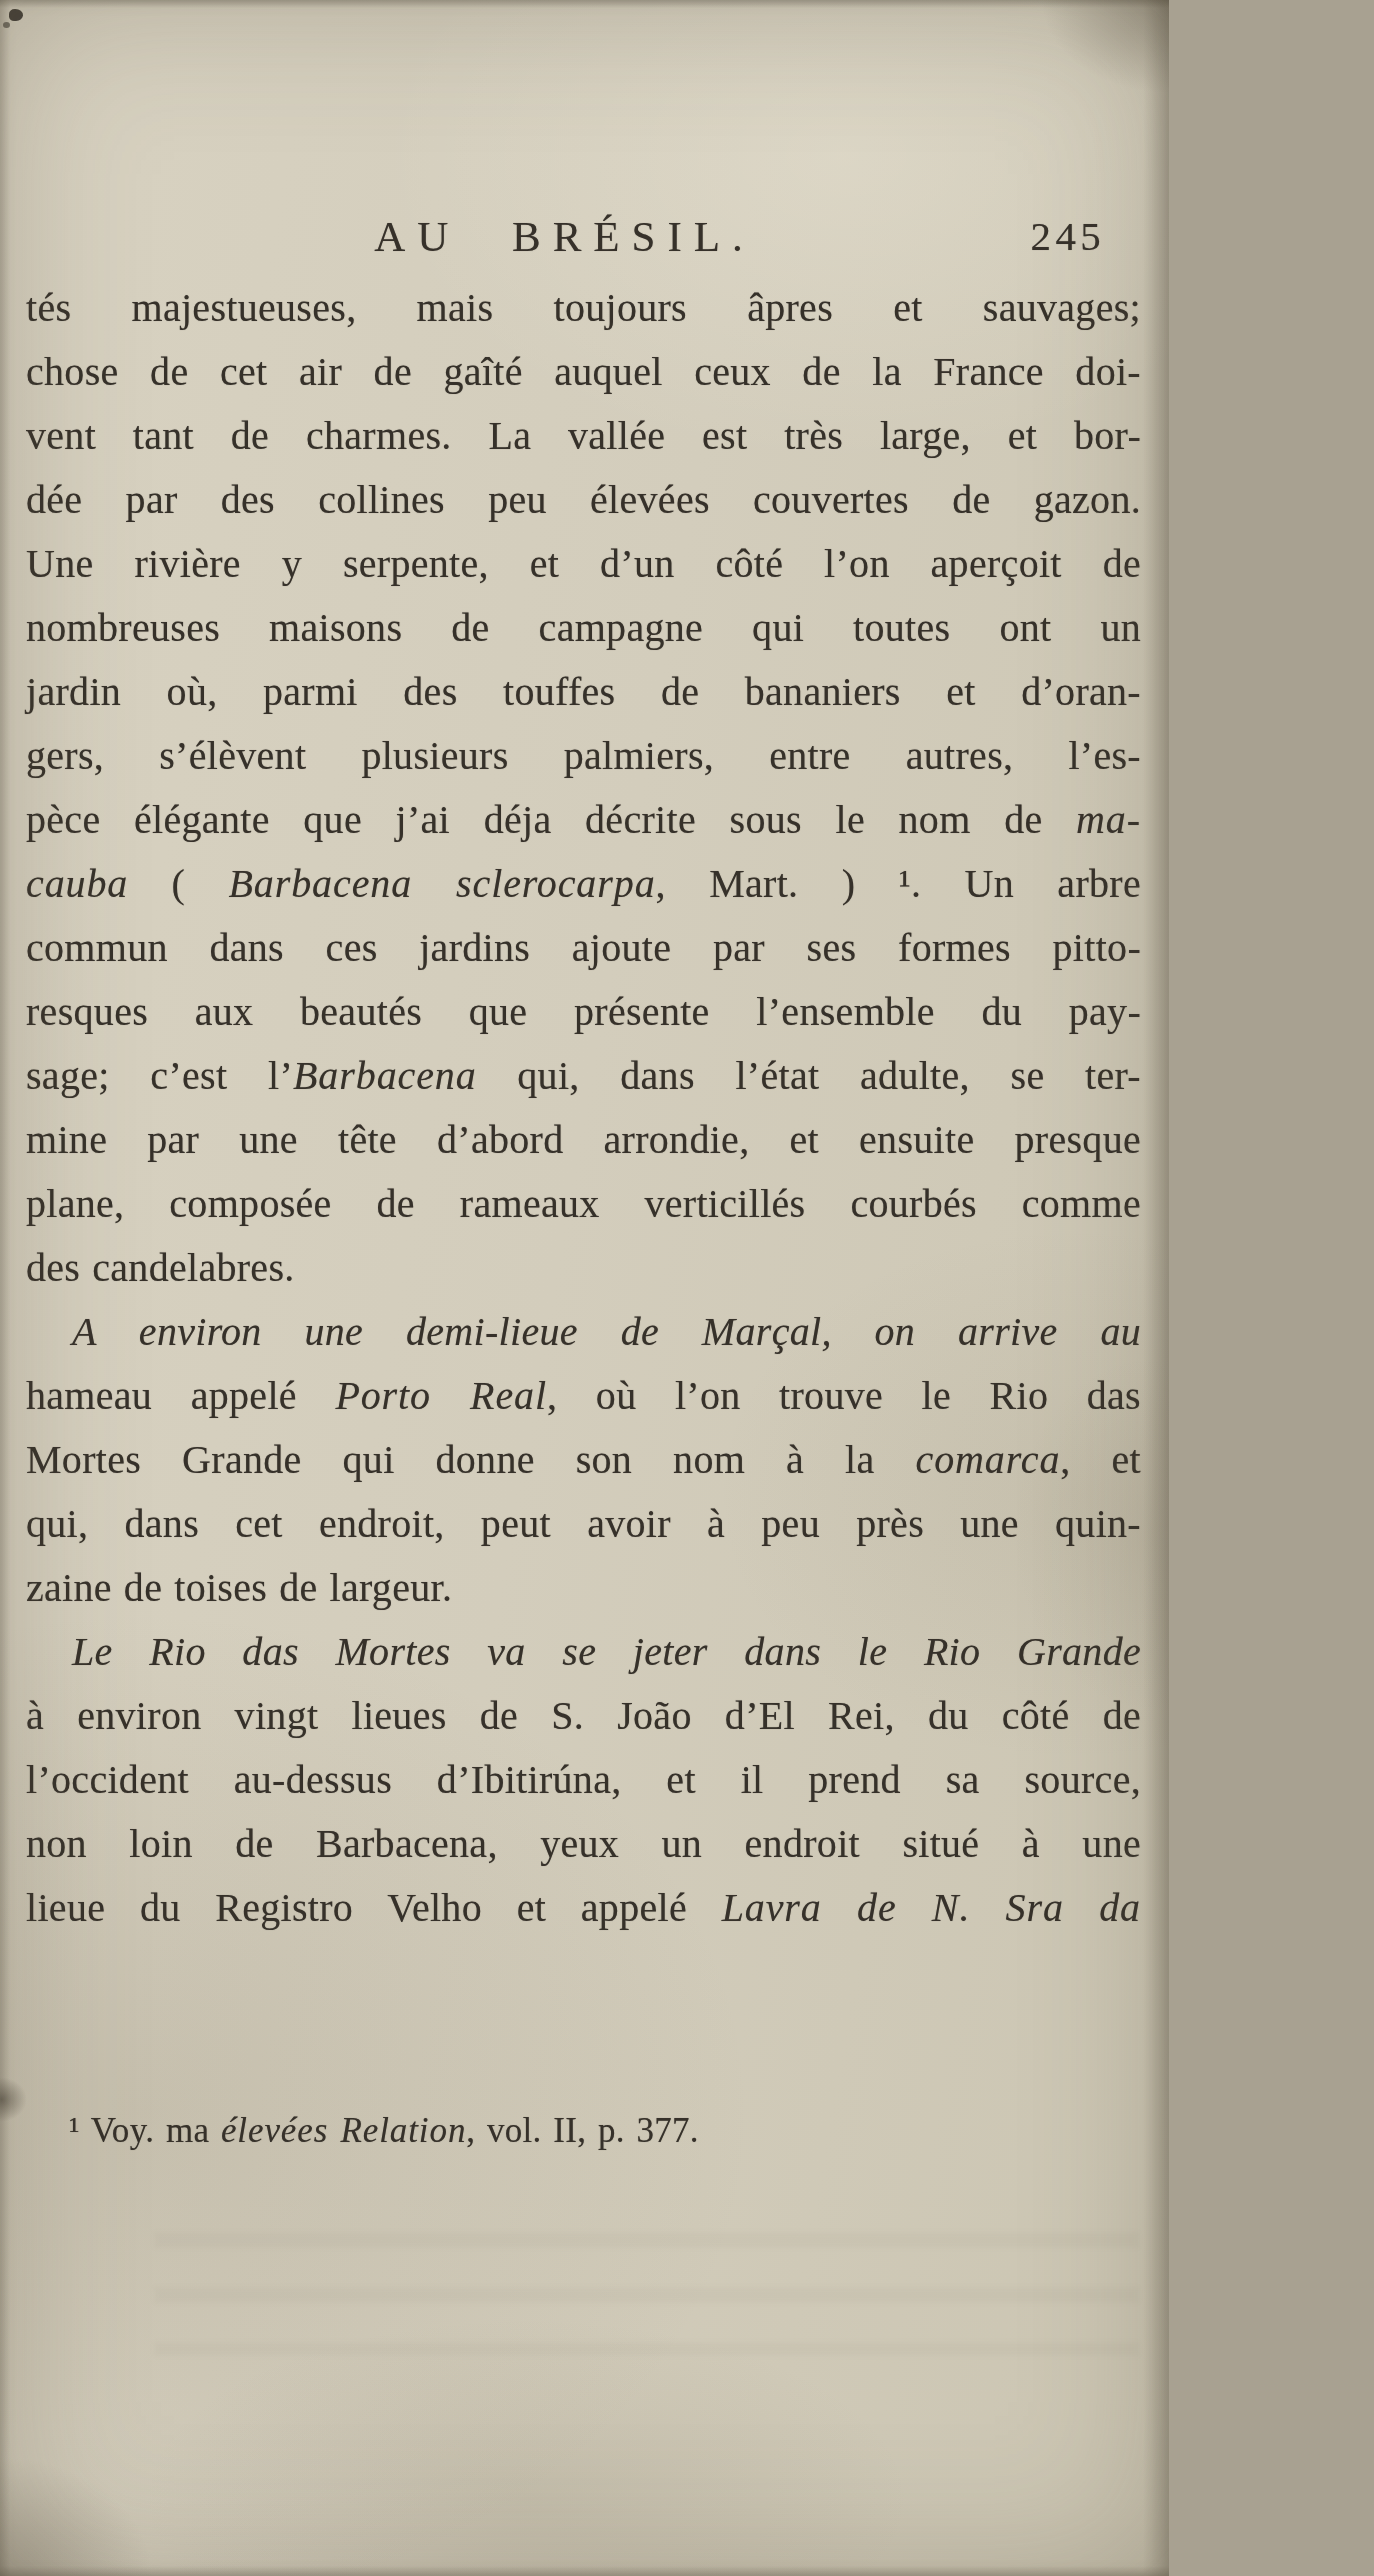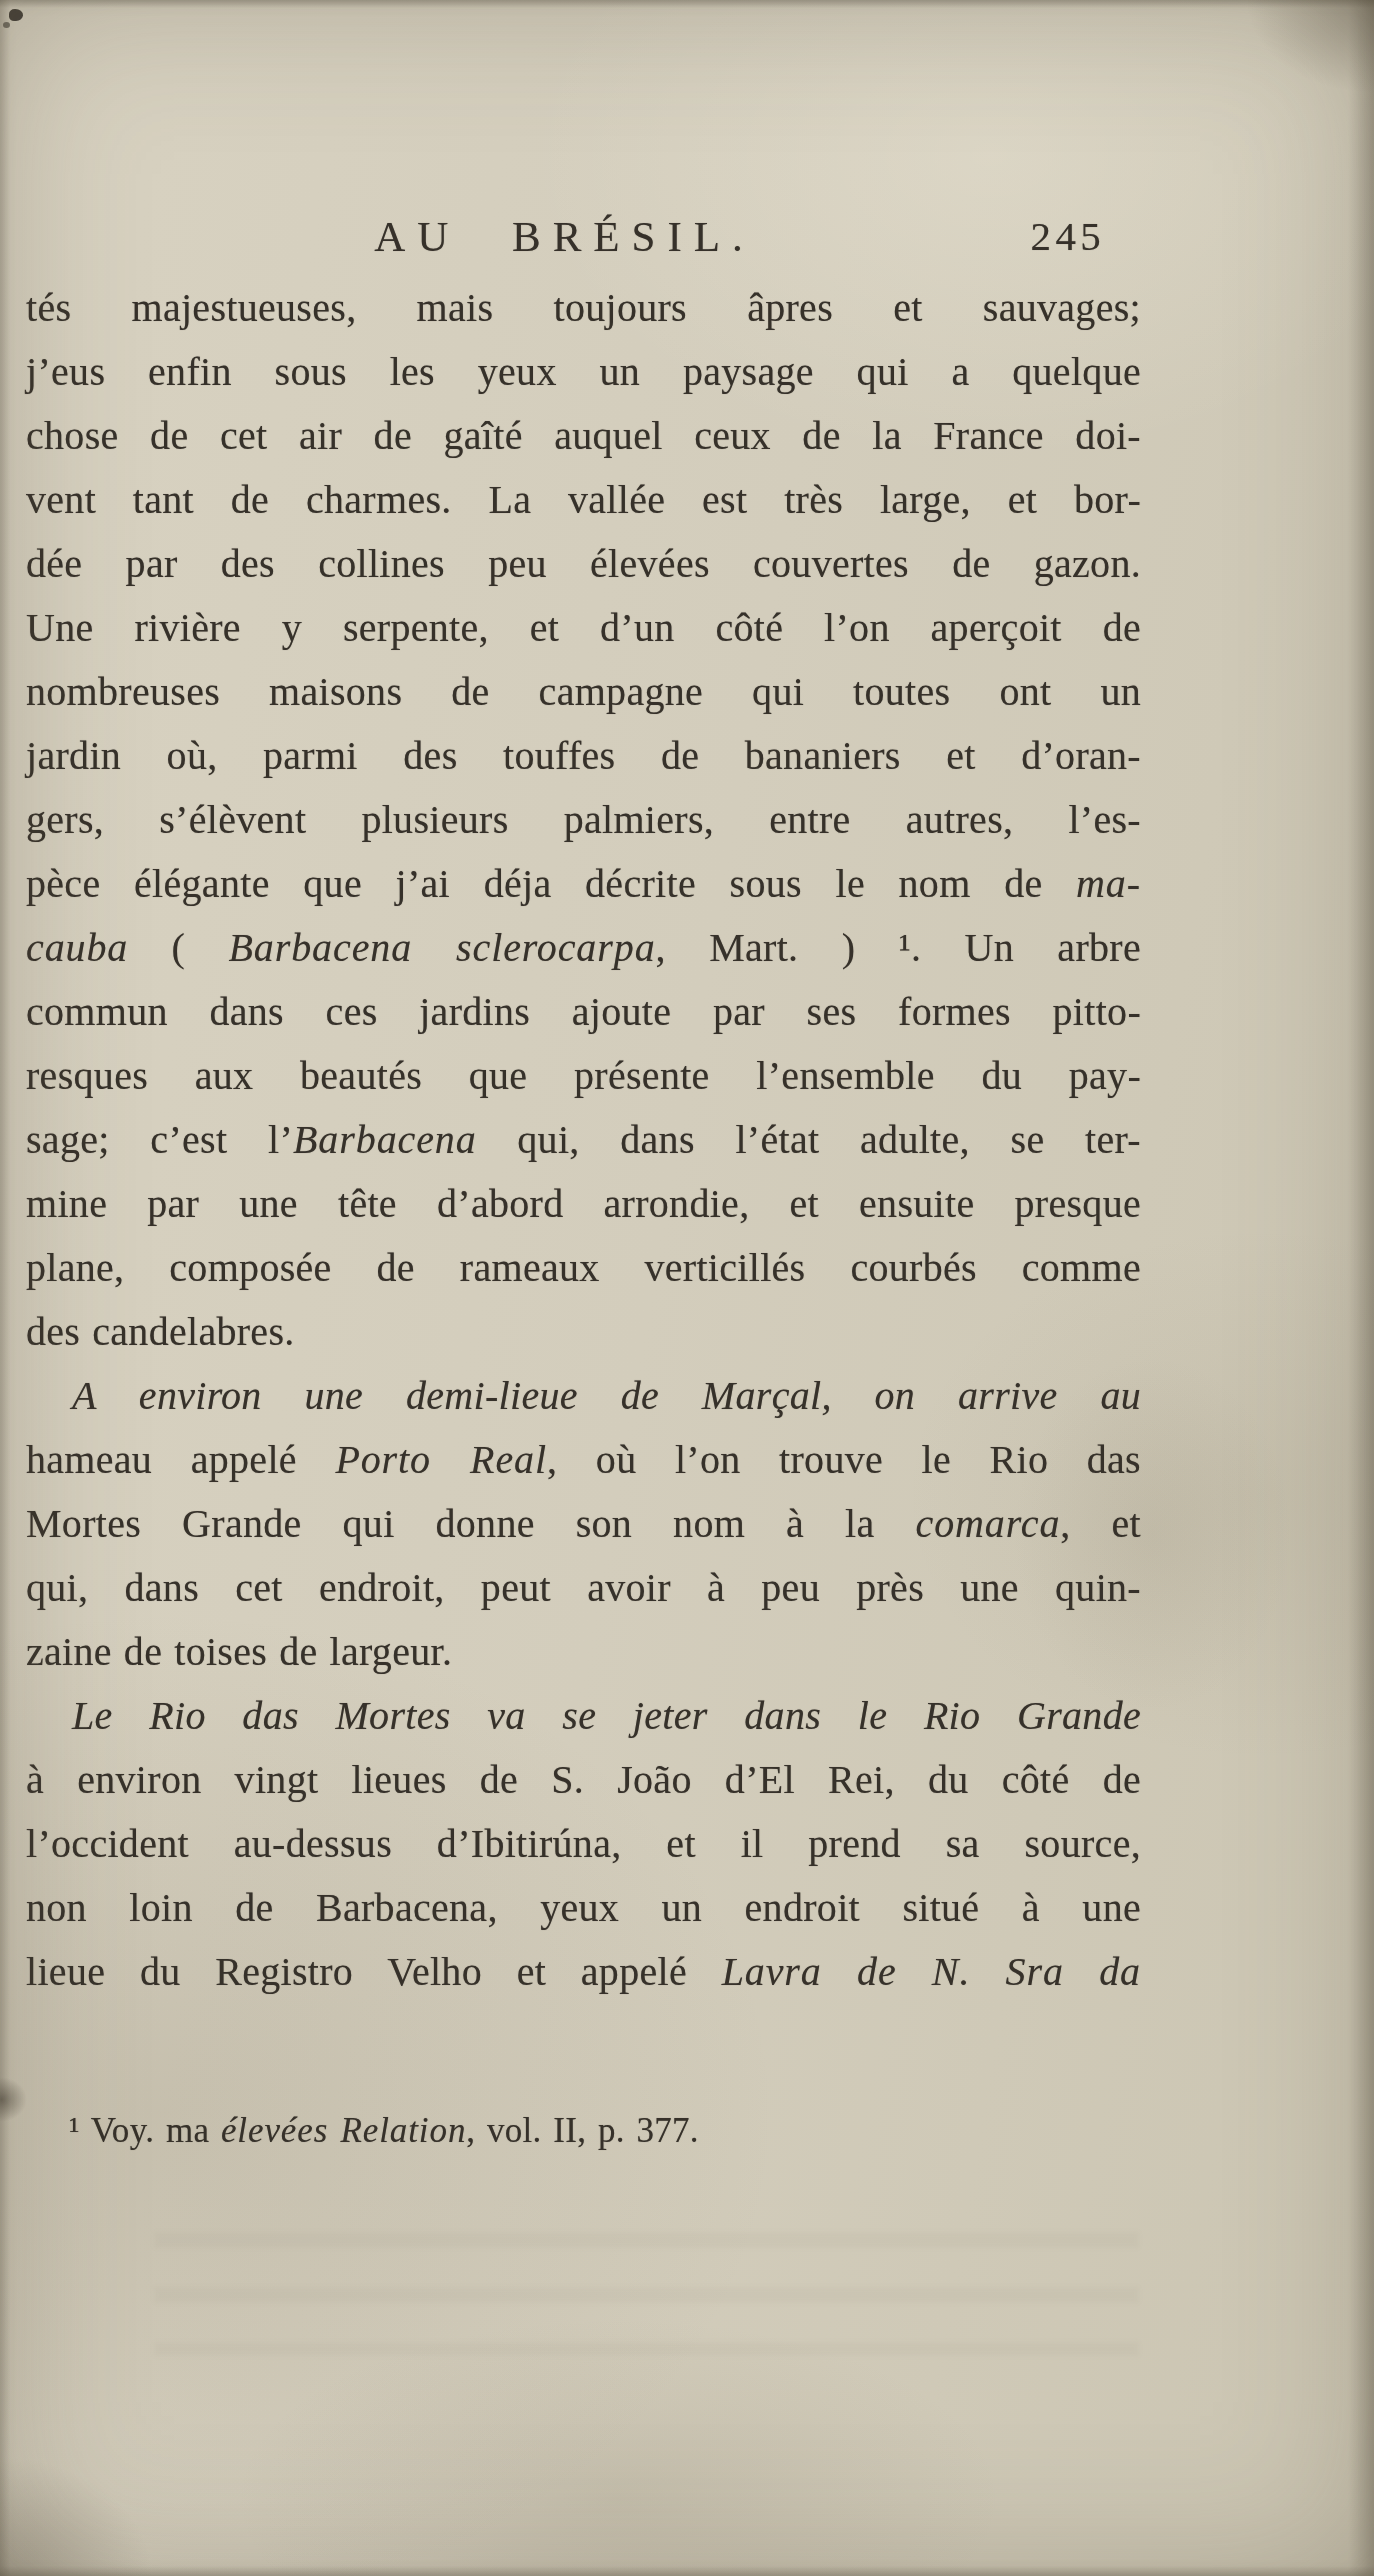--- a/index.html
+++ b/index.html
@@ -8,21 +8,21 @@
     width: 1375px; height: 2576px;
     background: #a8a191;
     font-family: "Liberation Serif", "DejaVu Serif", serif;
   }
   :root {
     --paper: #d3cdbc;
     --ink: #36312a;
   }
   .scan {
     position: relative;
-    width: 1374px; height: 2576px;
+    width: 1169px; height: 2576px;
     overflow: hidden;
     color: var(--ink);
     background:
       radial-gradient(ellipse 771px 514px at 72% 6%, rgba(255,250,235,0.22), transparent 60%),
       radial-gradient(ellipse 942px 771px at 12% 82%, rgba(122,112,90,0.17), transparent 65%),
       radial-gradient(ellipse 600px 445px at 92% 58%, rgba(122,112,90,0.10), transparent 60%),
       radial-gradient(ellipse 548px 257px at 45% 97%, rgba(118,108,86,0.14), transparent 70%),
       linear-gradient(100deg, #d8d2c1 0%, var(--paper) 48%, #cbc5b2 100%);
     text-shadow: 0 0 0.9px rgba(54,49,42,0.45);
   }
@@ -116,21 +116,20 @@
   <div class="artifact stain-mid"></div>
   <div class="artifact ghost-band"></div>
 
   <div class="pageheader">
     <div class="running-title">AU BRÉSIL.</div>
     <div class="page-number">245</div>
   </div>
 
   <div class="bodytext">
       <div class="line"><span>tés majestueuses, mais toujours âpres et sauvages;</span></div>
-      <div class="line"><span>j’eus enfin sous les yeux un paysage qui a quelque</span></div>
       <div class="line"><span>chose de cet air de gaîté auquel ceux de la France doi-</span></div>
       <div class="line"><span>vent tant de charmes. La vallée est très large, et bor-</span></div>
       <div class="line"><span>dée par des collines peu élevées couvertes de gazon.</span></div>
       <div class="line"><span>Une rivière y serpente, et d’un côté l’on aperçoit de</span></div>
       <div class="line"><span>nombreuses maisons de campagne qui toutes ont un</span></div>
       <div class="line"><span>jardin où, parmi des touffes de bananiers et d’oran-</span></div>
       <div class="line"><span>gers, s’élèvent plusieurs palmiers, entre autres, l’es-</span></div>
       <div class="line"><span>pèce élégante que j’ai déja décrite sous le nom de </span><span class="it">ma-</span></div>
       <div class="line"><span class="it">cauba</span><span> ( </span><span class="it">Barbacena sclerocarpa</span><span>, Mart. ) ¹. Un arbre</span></div>
       <div class="line"><span>commun dans ces jardins ajoute par ses formes pitto-</span></div>

